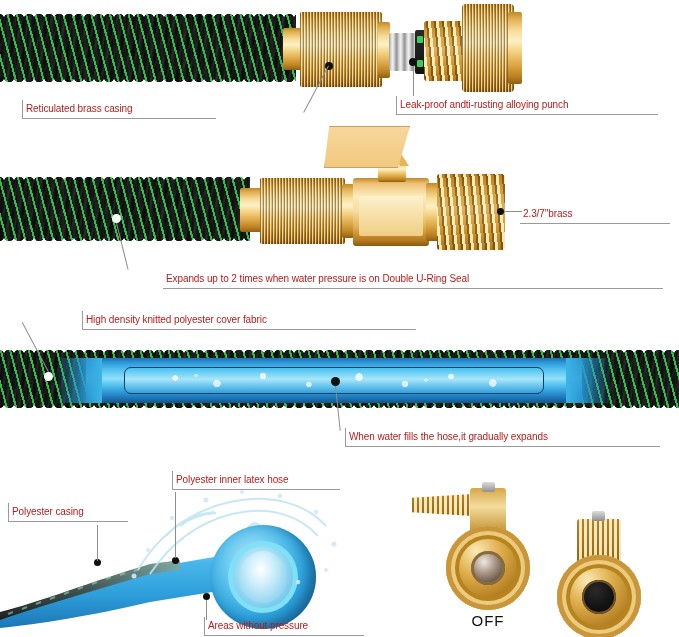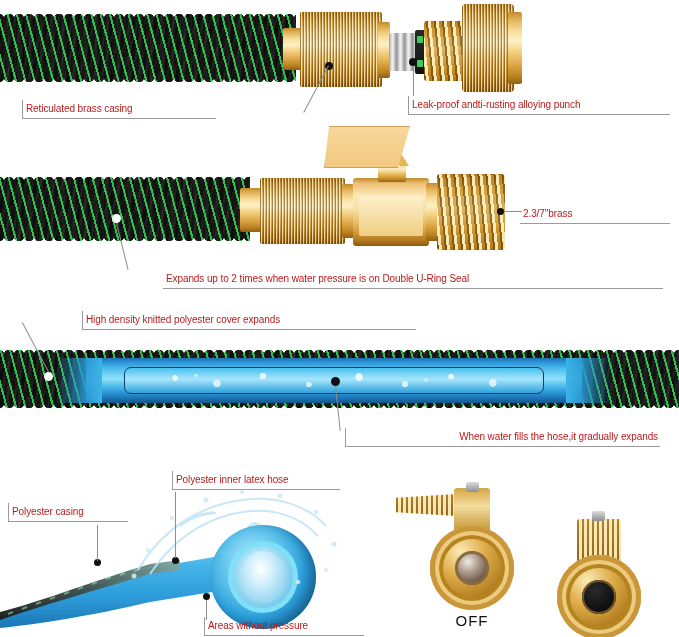--- a/index.html
+++ b/index.html
@@ -166,21 +166,21 @@
     <div class="dot" style="left:409px; top:58px; width:8px; height:8px;"></div>
 
     <div class="leader" style="left:329px; top:66px; width:53px; height:1px; transform:rotate(118deg);"></div>
     <div class="leaderv" style="left:413px; top:66px; height:30px;"></div>
 
     <div class="callout leftcap" style="left:22px; top:100px; width:194px;">
       <div class="txt">Reticulated brass casing</div>
       <div class="rule"></div>
     </div>
 
-    <div class="callout leftcap" style="left:396px; top:96px; width:262px;margin-left:12px;">
+    <div class="callout leftcap" style="left:396px; top:96px; width:262px;">
       <div class="txt">Leak-proof andti-rusting alloying punch</div>
       <div class="rule"></div>
     </div>
   </div>
 
   <div>
 
     <div class="hose" style="left:-6px; top:175px; width:256px; height:68px;"></div>
 
     <div class="dot white" style="left:112px; top:214px; width:9px; height:9px;"></div>
@@ -236,25 +236,25 @@
       <div class="inner"></div>
     </div>
 
     <div class="dot white" style="left:44px; top:372px; width:9px; height:9px;"></div>
     <div class="dot" style="left:331px; top:377px; width:9px; height:9px;"></div>
 
     <div class="leader" style="left:48px; top:372px; width:56px; height:1px; transform:rotate(-118deg);"></div>
     <div class="leaderv" style="left:335px; top:386px; height:45px; transform:rotate(-6deg); transform-origin:top center;"></div>
 
     <div class="callout leftcap" style="left:82px; top:311px; width:334px;">
-      <div class="txt">High density knitted polyester cover expands</div>
-      <div class="rule"></div>
-    </div>
-
-    <div class="callout leftcap" style="left:345px; top:428px; width:315px;text-align:right;">
+      <div class="txt">High density knitted polyester cover fabric</div>
+      <div class="rule"></div>
+    </div>
+
+    <div class="callout leftcap" style="left:345px; top:428px; width:315px;">
       <div class="txt">When water fills the hose,it gradually expands</div>
       <div class="rule"></div>
     </div>
   </div>
 
   <div>
 
     <div class="latexwrap" style="left:0px; top:520px; width:300px; height:110px;">
       <svg width="300" height="110" viewBox="0 0 300 110">
         <defs>
@@ -328,21 +328,21 @@
     <div class="callout leftcap" style="left:172px; top:471px; width:168px;">
       <div class="txt">Polyester inner latex hose</div>
       <div class="rule"></div>
     </div>
 
     <div class="callout leftcap" style="left:204px; top:617px; width:160px;">
       <div class="txt">Areas without pressure</div>
       <div class="rule"></div>
     </div>
 
-    <div class="valve" style="left:392px; top:478px; width:120px; height:130px;text-decoration:underline;">
+    <div class="valve" style="left:408px; top:478px; width:120px; height:130px;text-decoration:underline;">
       <div style="position:absolute; left:4px; top:14px; width:92px; height:26px;
                   background:
                     repeating-linear-gradient(90deg, rgba(120,75,10,.55) 0 2px, rgba(255,238,180,.9) 2px 5px),
                     linear-gradient(180deg,#d8a githubUsername, #d8a94e, #a97c22);
                   background:repeating-linear-gradient(90deg, rgba(120,75,10,.5) 0 2px, rgba(255,240,190,.9) 2px 5px), linear-gradient(180deg,#e7bb64,#a97c22);
                   border-radius:2px;
                   clip-path:polygon(0% 22%, 100% 0%, 100% 100%, 0% 78%);"></div>
       <div style="position:absolute; left:62px; top:10px; width:36px; height:46px;
                   background:linear-gradient(180deg,#d6a747,#f3dc9d 40%,#c08f2c);
                   border-radius:3px;"></div>

